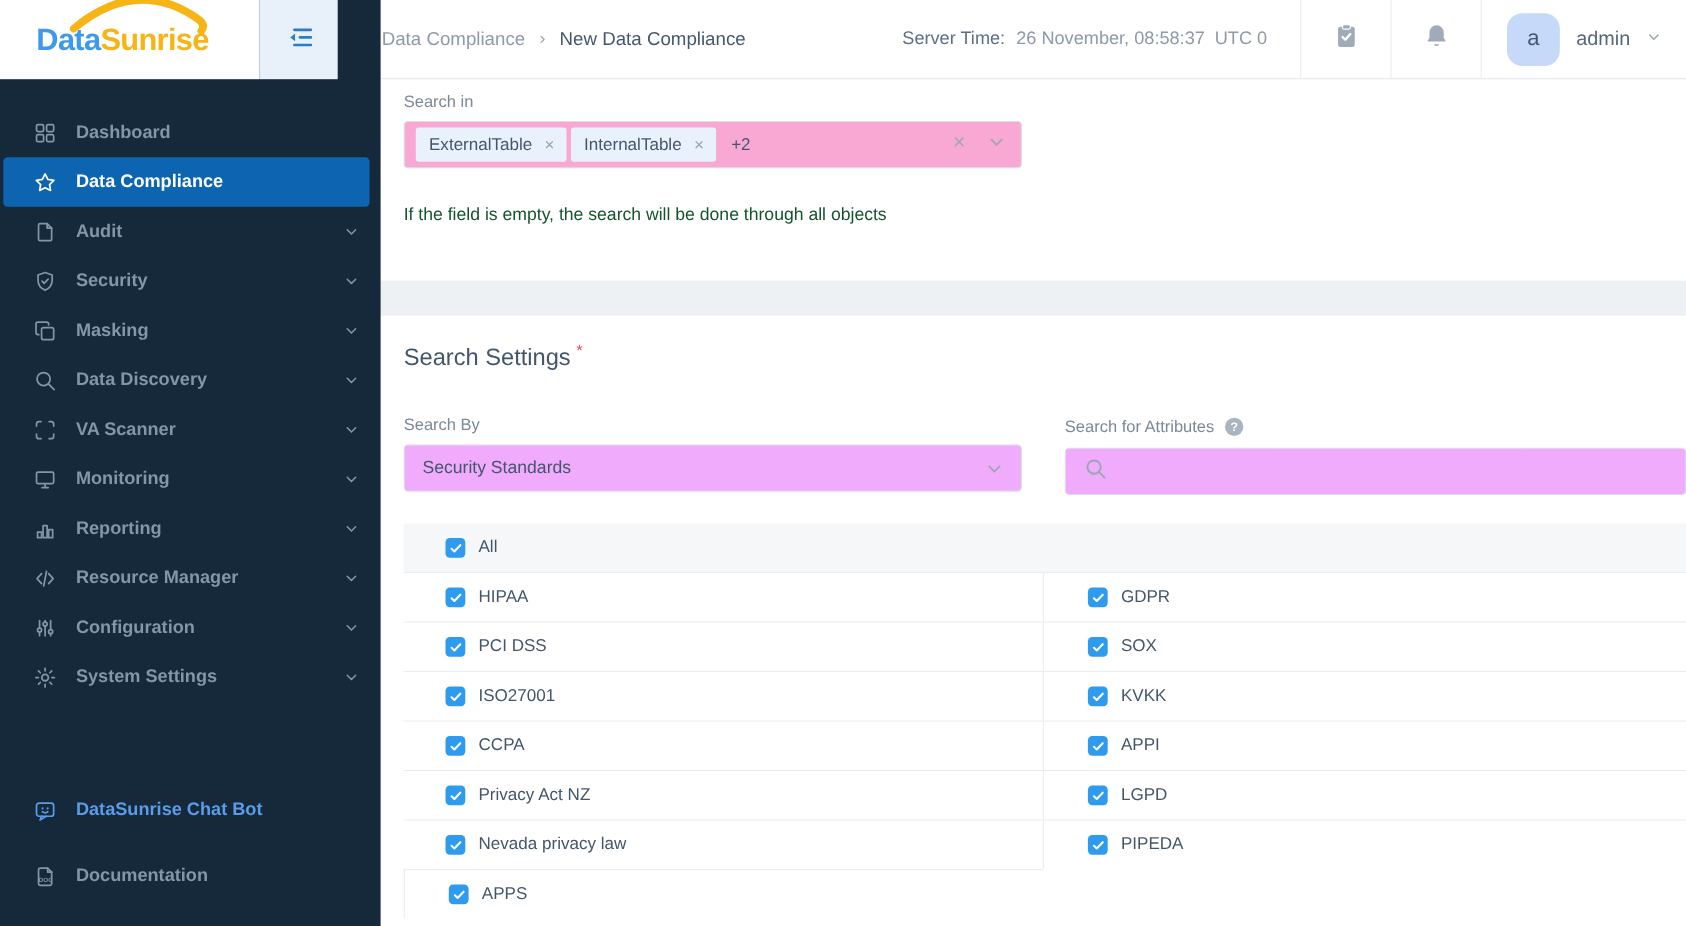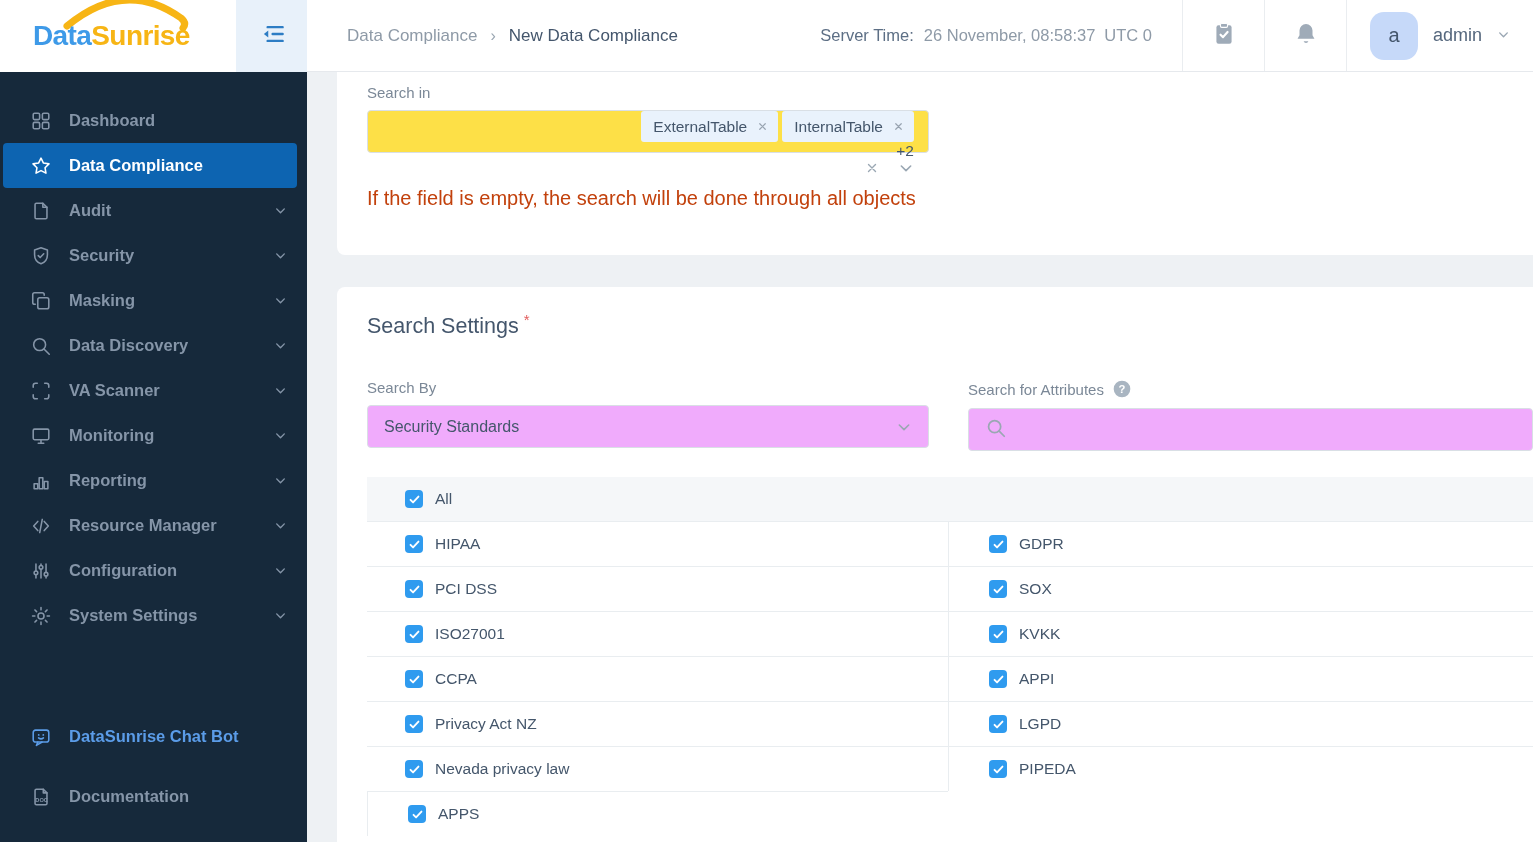--- a/index.html
+++ b/index.html
@@ -1,19 +1,19 @@
 <!DOCTYPE html>
 <html><head>
 <meta charset="utf-8">
 <style>
   * { margin:0; padding:0; box-sizing:border-box; }
   html,body { width:1533px; height:842px; overflow:hidden; font-family:"Liberation Sans",sans-serif; background:#eef1f4; }
 
   
-  .sidebar { position:fixed; left:0; top:0; width:307px; height:842px; background:#16293b; z-index:5; }
+  .sidebar { position:fixed; left:0; top:0; width:346px; height:842px; background:#16293b; z-index:5; }
   .logo-bar { height:72px; display:flex; }
   .logo { width:236px; background:#fff; display:flex; align-items:center; padding-left:33px; position:relative; }
   .logo-text { font-size:28px; font-weight:800; letter-spacing:-0.6px; white-space:nowrap; position:relative; }
   .logo-part1 { color:#3e9ae8; }
   .logo-part2 { color:#f7b515; }
   .logo-arc { position:absolute; left:63px; top:-16px; pointer-events:none; }
   .toggle-btn { width:71px; background:#e8f1fa; display:flex; align-items:center; justify-content:center; cursor:pointer; }
 
   .menu { padding-top:26px; }
   .side-item { height:45px; display:flex; align-items:center; padding:0 20px 0 30px; color:#8595a8; font-size:16.5px; font-weight:600; cursor:pointer; }
@@ -39,26 +39,26 @@
   .hdr-cell { border-left:1px solid #eaedf0; display:flex; align-items:center; justify-content:center; }
   .icon-cell { width:82px; cursor:pointer; }
   .user-cell { width:187px; cursor:pointer; gap:15px; }
   .avatar { width:48px; height:48px; border-radius:14px; background:#c6d9f9; color:#44566c; font-size:20px; display:flex; align-items:center; justify-content:center; }
   .user-name { font-size:18px; color:#55677d; }
 
   .content { flex:1; overflow:hidden; background:#eef1f4; }
   .card { background:#fff; margin-left:30px; }
   .card1 { height:183px; border-radius:0 0 0 8px; padding:12px 30px 0 30px; }
   .field-label { font-size:15px; color:#7b8897; margin-bottom:9px; display:flex; align-items:center; gap:8px; }
-  .multiselect { width:562px; height:43px; border:1px solid #d9dfe5; border-radius:4px; background:#fde047; display:flex; align-items:flex-end; padding:0 14px 0 6px; cursor:pointer;flex-direction:column; }
+  .multiselect { width:562px; height:43px; border:1px solid #d9dfe5; border-radius:4px; background:#f9a8d4; display:flex; align-items:center; padding:0 14px 0 6px; cursor:pointer; }
   .tag { background:#e9f2fc; border-radius:3px; height:31px; display:flex; align-items:center; padding:0 10px 0 12px; margin-left:4px; font-size:15.5px; color:#44566b; gap:10px; white-space:nowrap; }
   .tag .tag-x { display:flex; cursor:pointer; }
   .ms-more { margin-left:14px; font-size:15.5px; color:#44566b; }
   .ms-controls { margin-left:auto; display:flex; align-items:center; gap:19px; }
-  .helper { margin-top:34px; font-size:20px; color:#c2410c; }
+  .helper { margin-top:34px; font-size:16px; color:#14532d; }
 
   .card-gap { height:32px; }
   .card2 { border-radius:8px 0 0 0; padding:24px 0 0 30px; height:624px; }
   .settings-title { font-size:21.5px; font-weight:500; color:#44566c; margin-bottom:40px; }
   .req-mark { color:#e25c5c; font-size:15px; vertical-align:super; margin-left:5px; }
 
   .form-row { display:flex; padding-right:0; }
   .fg-left { width:562px; margin-right:39px; flex:none; }
   .fg-right { flex:1; }
   .select-box, .search-box { height:43px; border:1px solid #d9dfe5; border-radius:4px; background:#f0abfc; display:flex; align-items:center; padding:0 16px; cursor:pointer; }

